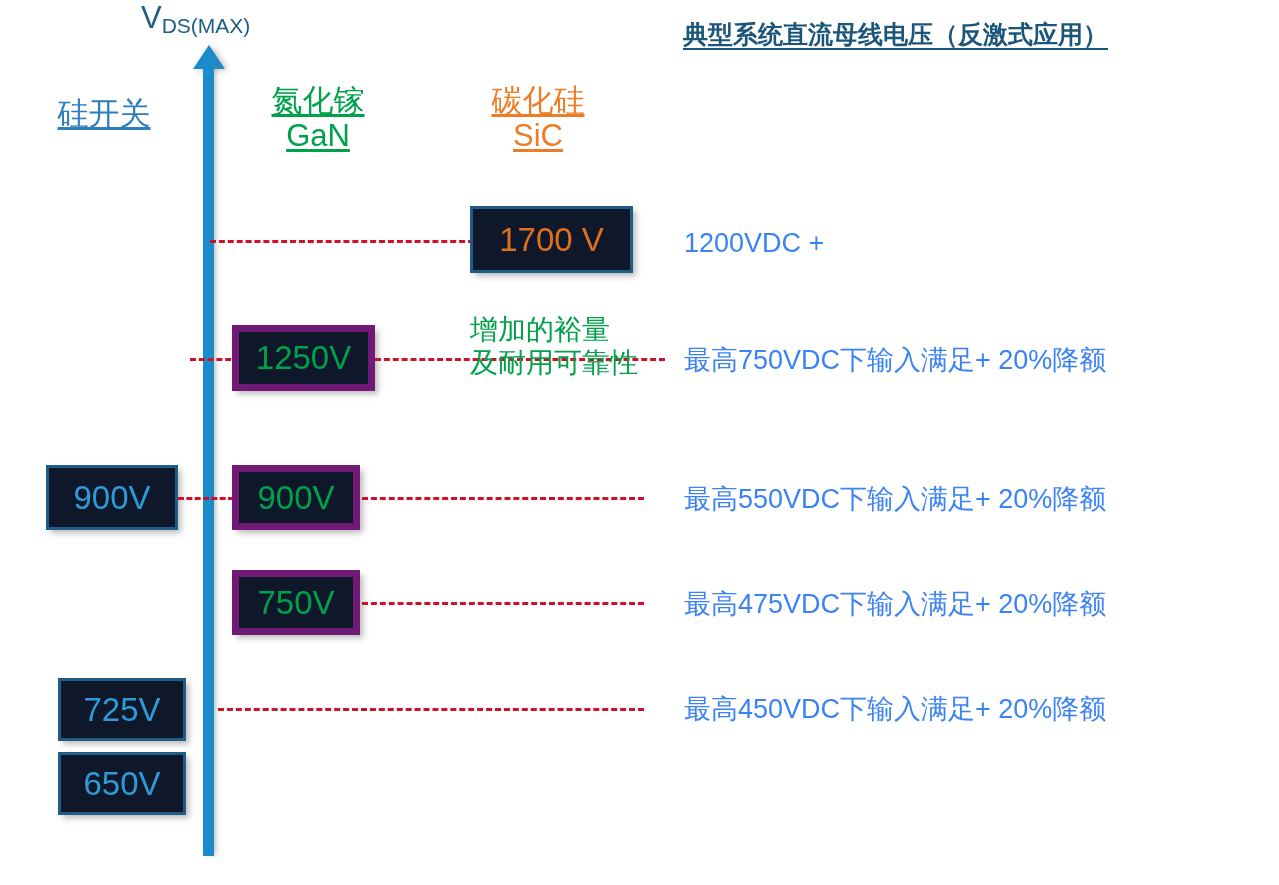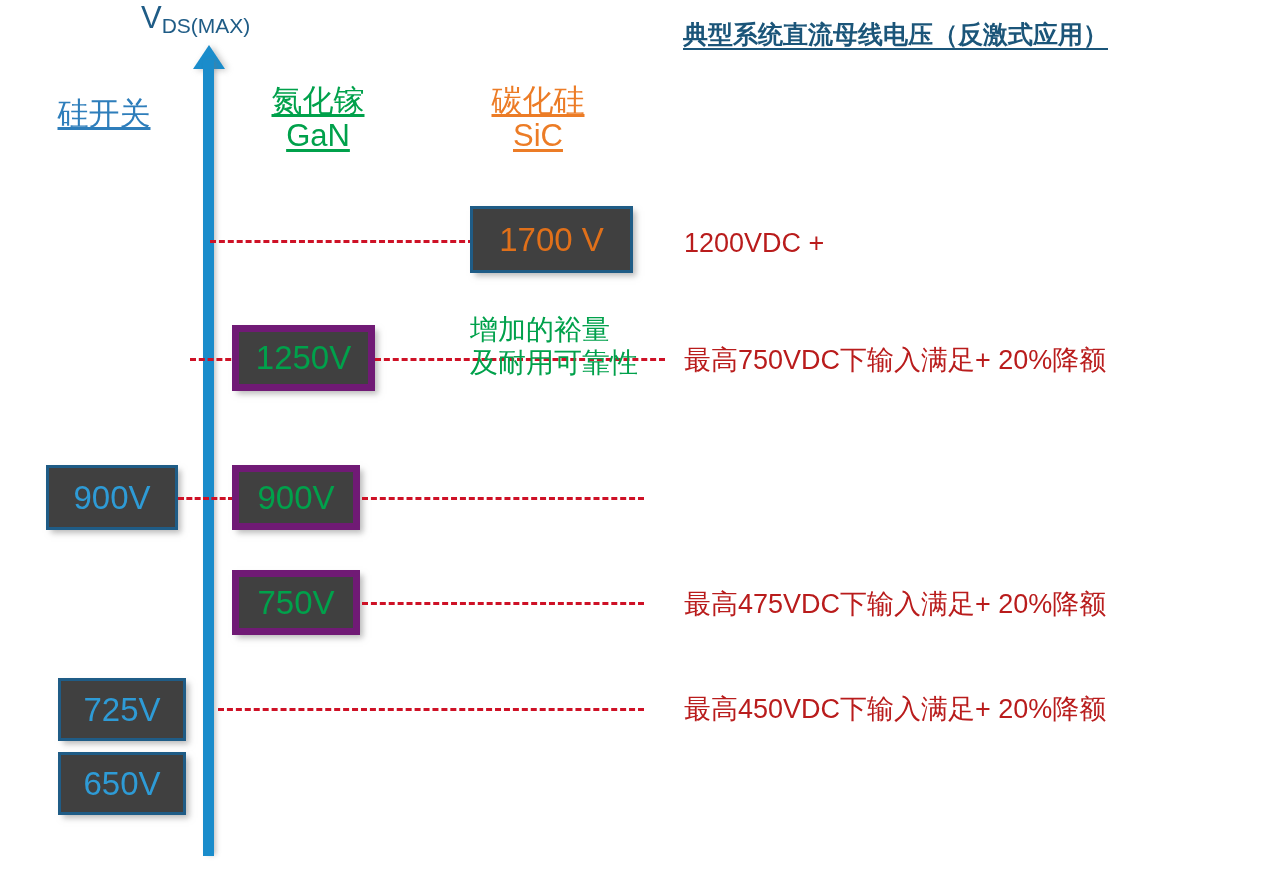--- a/index.html
+++ b/index.html
@@ -89,21 +89,21 @@
   
   .dash {
     position: absolute;
     height: 0;
     border-top: 3px dashed #CE1126;
   }
 
   
   .vbox {
     position: absolute;
-    background: #404040;
+    background: #0f172a;
     display: flex;
     align-items: center;
     justify-content: center;
     font-size: 33px;
     box-shadow: 4px 4px 6px -1px rgba(130,130,130,0.55);
     box-sizing: border-box;
     white-space: nowrap;
   }
   .vbox.blue  { border: 3px solid #1F5C86; color: #2E9BD6; }
   .vbox.green { border: 7px solid #701a75; color: #00A14B; }
@@ -119,21 +119,21 @@
     line-height: 1.18;
     color: #00A14B;
     white-space: nowrap;
   }
 
   
   .rtext {
     position: absolute;
     left: 684px;
     font-size: 27px;
-    color: #b91c1c;
+    color: #3b82f6;
     white-space: nowrap;
   }
 </style>
 </head>
 <body>
 
 <div id="stage">
 
   <div class="axis-head"></div>
   <div class="axis-shaft"></div>
@@ -164,20 +164,21 @@
   <div class="green-note">
     <span>增加的裕量</span><br>
     <span>及耐用可靠性</span>
   </div>
   <div class="rtext" style="top:342px;">最高750VDC下输入满足+ 20%降额</div>
 
   <div class="vbox blue" style="left:46px; top:465px; width:132px; height:65px;">900V</div>
   <div class="dash" style="left:178px; top:497px; width:56px;"></div>
   <div class="vbox green" style="left:232px; top:465px; width:128px; height:65px;">900V</div>
   <div class="dash" style="left:362px; top:497px; width:282px;"></div>
+  <div class="rtext" style="top:481px;">最高550VDC下输入满足+ 20%降额</div>
 
   <div class="vbox green" style="left:232px; top:570px; width:128px; height:65px;">750V</div>
   <div class="dash" style="left:362px; top:602px; width:282px;"></div>
   <div class="rtext" style="top:586px;">最高475VDC下输入满足+ 20%降额</div>
 
   <div class="vbox blue" style="left:58px; top:678px; width:128px; height:63px;">725V</div>
   <div class="dash" style="left:218px; top:708px; width:426px;"></div>
   <div class="rtext" style="top:691px;">最高450VDC下输入满足+ 20%降额</div>
 
   <div class="vbox blue" style="left:58px; top:752px; width:128px; height:63px;">650V</div>

